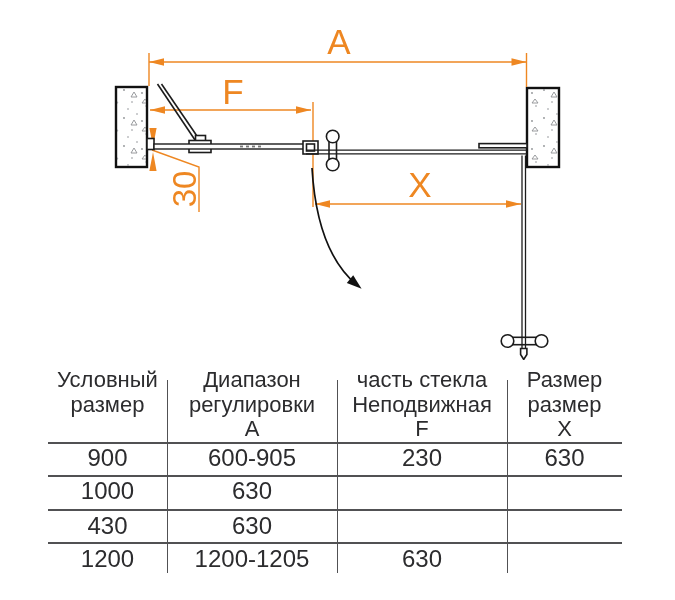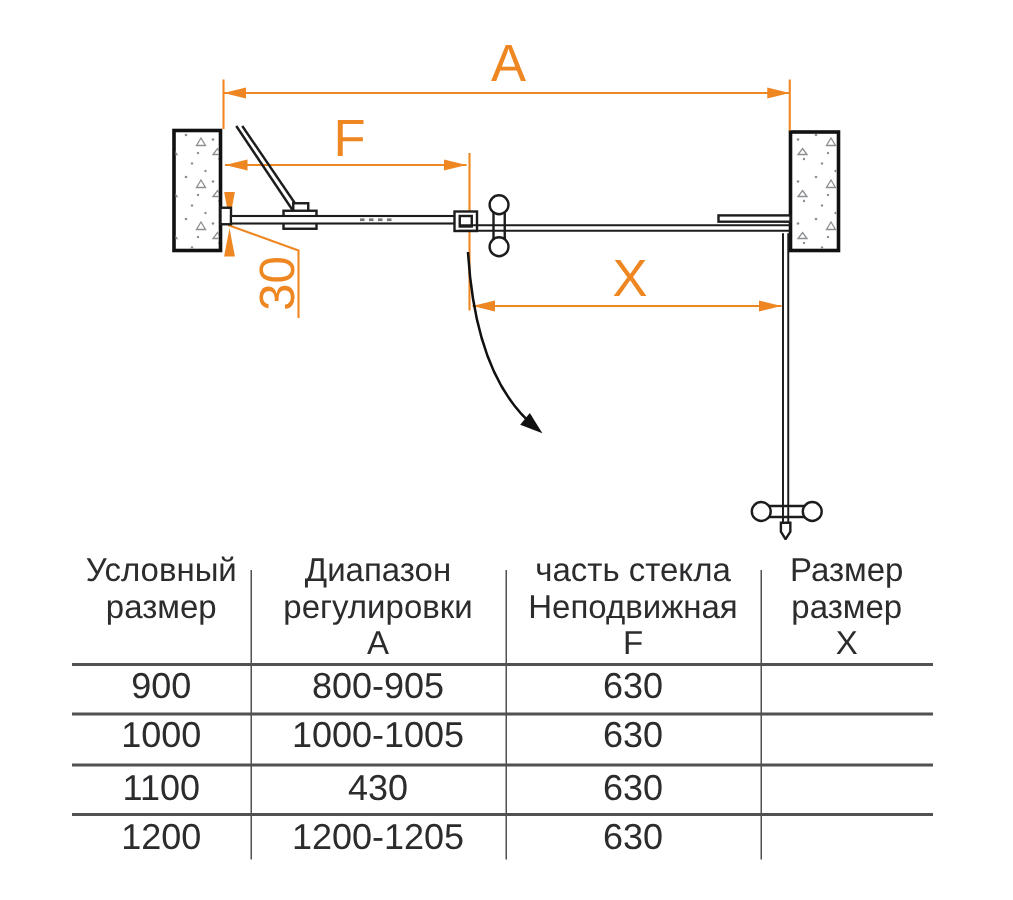--- a/index.html
+++ b/index.html
@@ -179,30 +179,29 @@
     <div class="vline" style="left:288.5px"></div>
     <div class="vline" style="left:458.5px"></div>
 
     <div class="hline" style="top:76px"></div>
     <div class="hline" style="top:109px"></div>
     <div class="hline" style="top:143px"></div>
     <div class="hline" style="top:176px"></div>
 
     <div class="row" style="top:77.5px;height:21px">
       <div class="cell">900</div>
-      <div class="cell">800-905</div>
+      <div class="cell">600-905</div>
+      <div class="cell">230</div>
       <div class="cell">630</div>
     </div>
     <div class="row" style="top:110.5px;height:16px">
       <div class="cell">1000</div>
-      <div class="cell">1000-1005</div>
       <div class="cell">630</div>
     </div>
     <div class="row" style="top:144.5px;height:31px">
-      <div class="cell">1100</div>
       <div class="cell">430</div>
       <div class="cell">630</div>
     </div>
     <div class="row" style="top:177.5px;height:30px">
       <div class="cell">1200</div>
       <div class="cell">1200-1205</div>
       <div class="cell">630</div>
     </div>
   </div>
 

